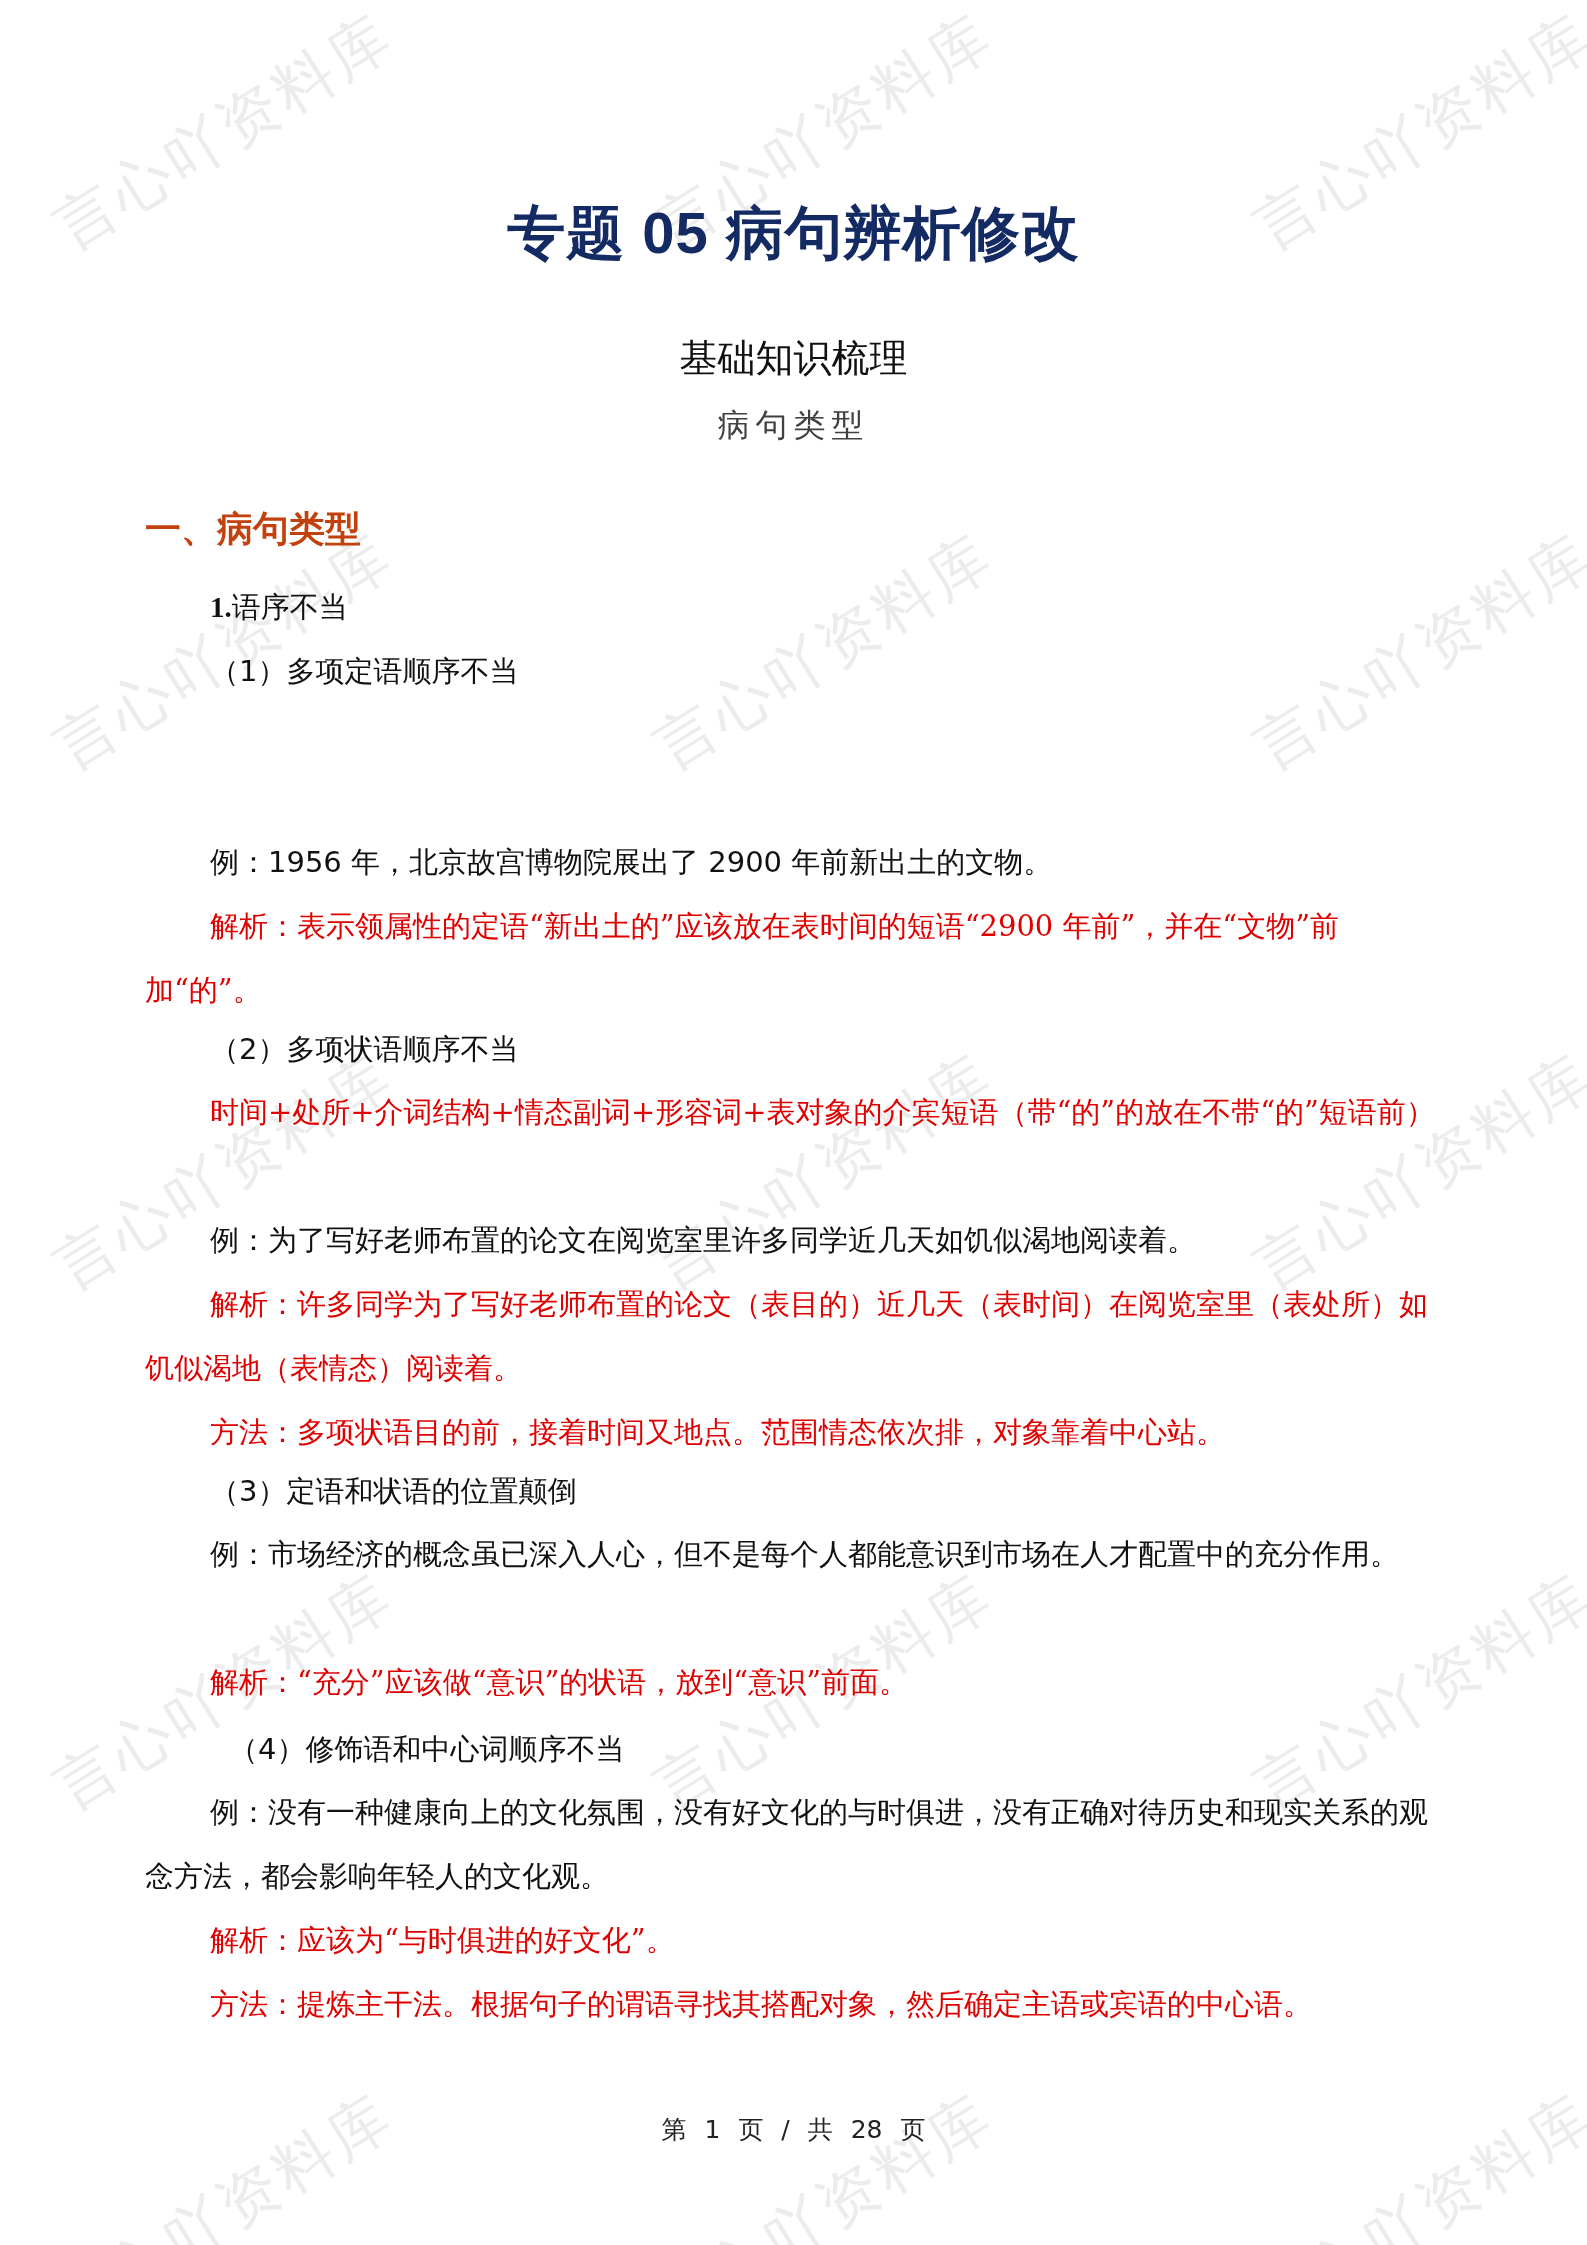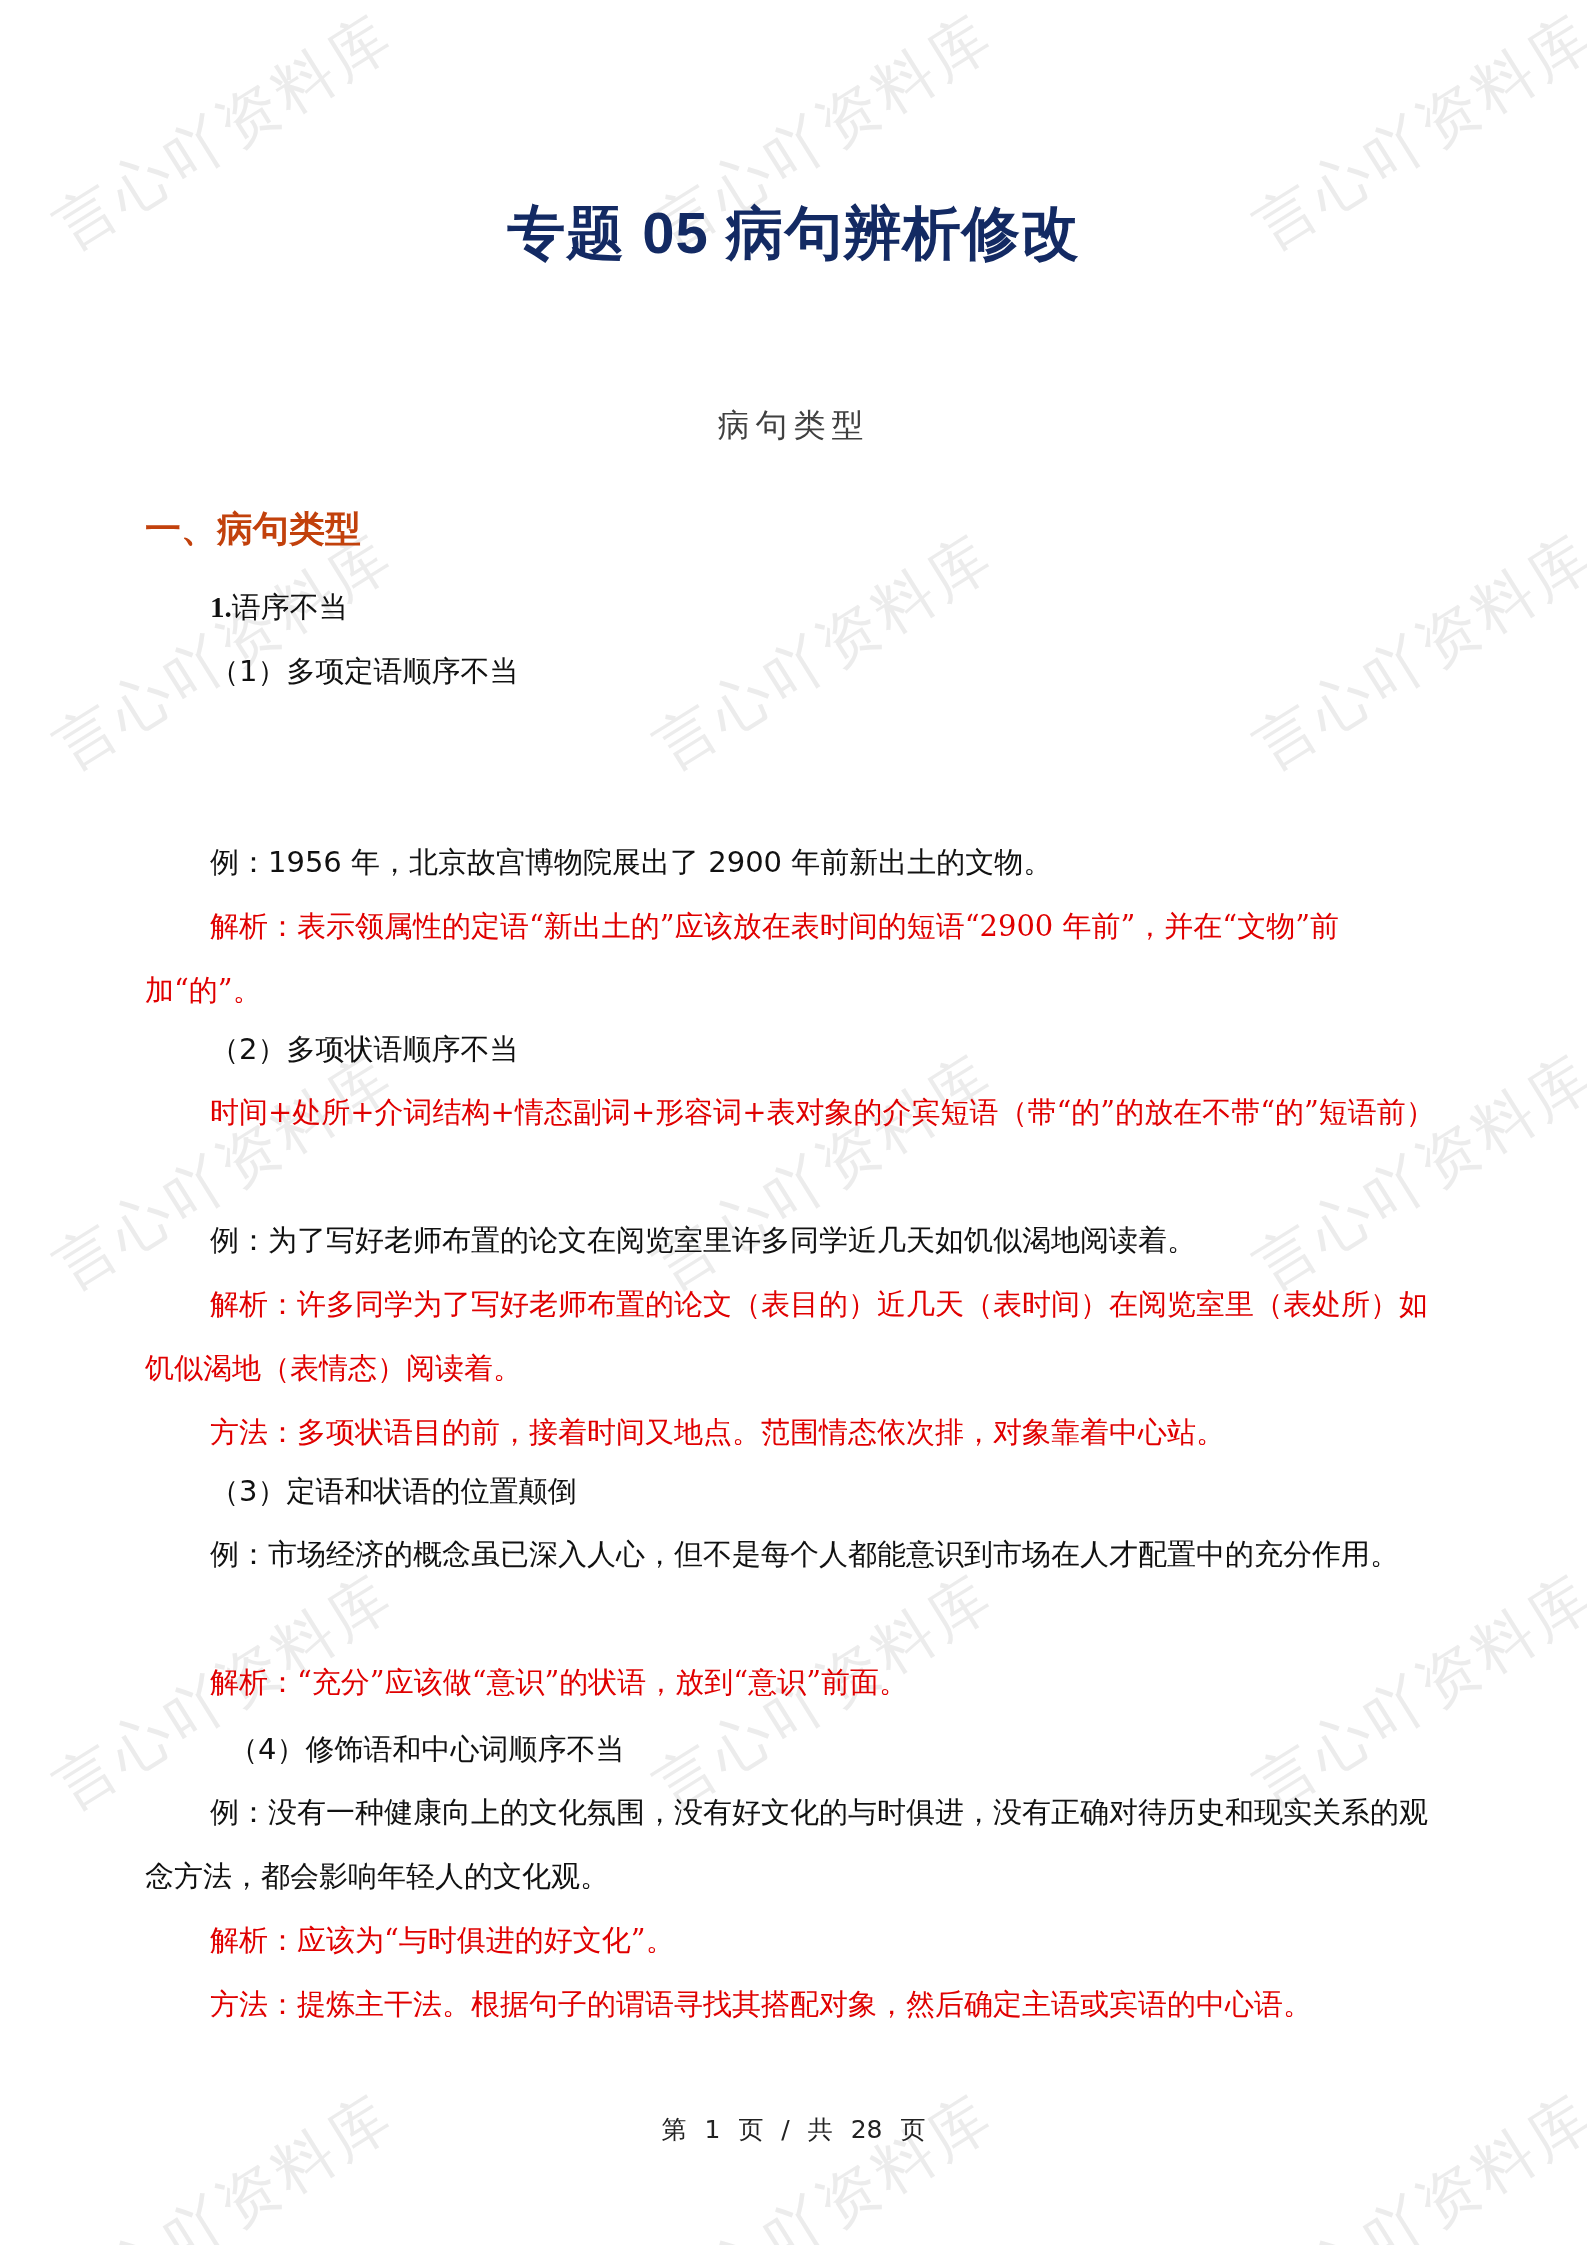--- a/index.html
+++ b/index.html
@@ -44,20 +44,21 @@
   <div class="wm" style="left:40px;top:1760px;">言心吖资料库</div>
   <div class="wm" style="left:640px;top:1760px;">言心吖资料库</div>
   <div class="wm" style="left:1240px;top:1760px;">言心吖资料库</div>
   <div class="wm" style="left:40px;top:2280px;">言心吖资料库</div>
   <div class="wm" style="left:640px;top:2280px;">言心吖资料库</div>
   <div class="wm" style="left:1240px;top:2280px;">言心吖资料库</div>
 </div>
 
 <div class="page">
   <div class="title">专题 05  病句辨析修改</div>
+  <div class="subtitle">基础知识梳理</div>
   <div class="subtitle2">病句类型</div>
 
   <div class="h1">一、病句类型</div>
   <div class="h2" style="top:588px;">
     <b>1.</b><span>语序不当</span>
   </div>
 
   <div class="sub" style="top:652px;">（1）多项定语顺序不当</div>
   <div class="para black" style="top:830px;">例：1956 年，北京故宫博物院展出了 2900 年前新出土的文物。</div>
   <div class="para red" style="top:894px;">解析：表示领属性的定语“新出土的”应该放在表时间的短语“2900 年前”，并在“文物”前加“的”。</div>

